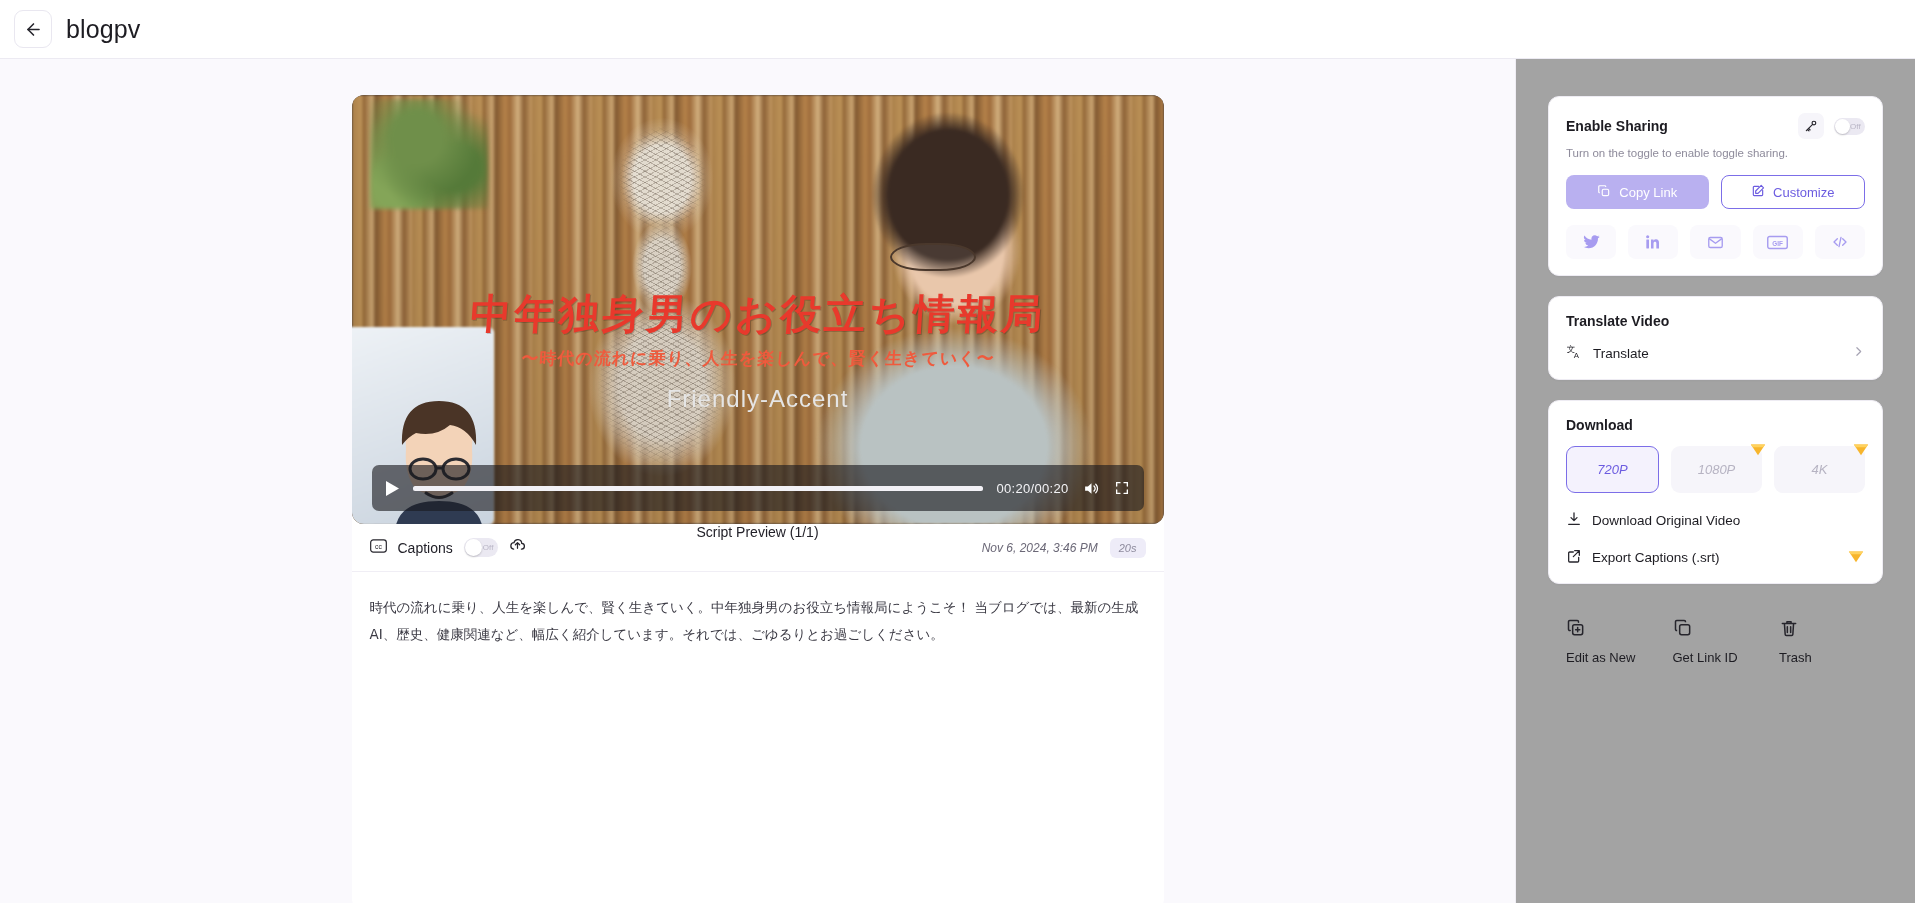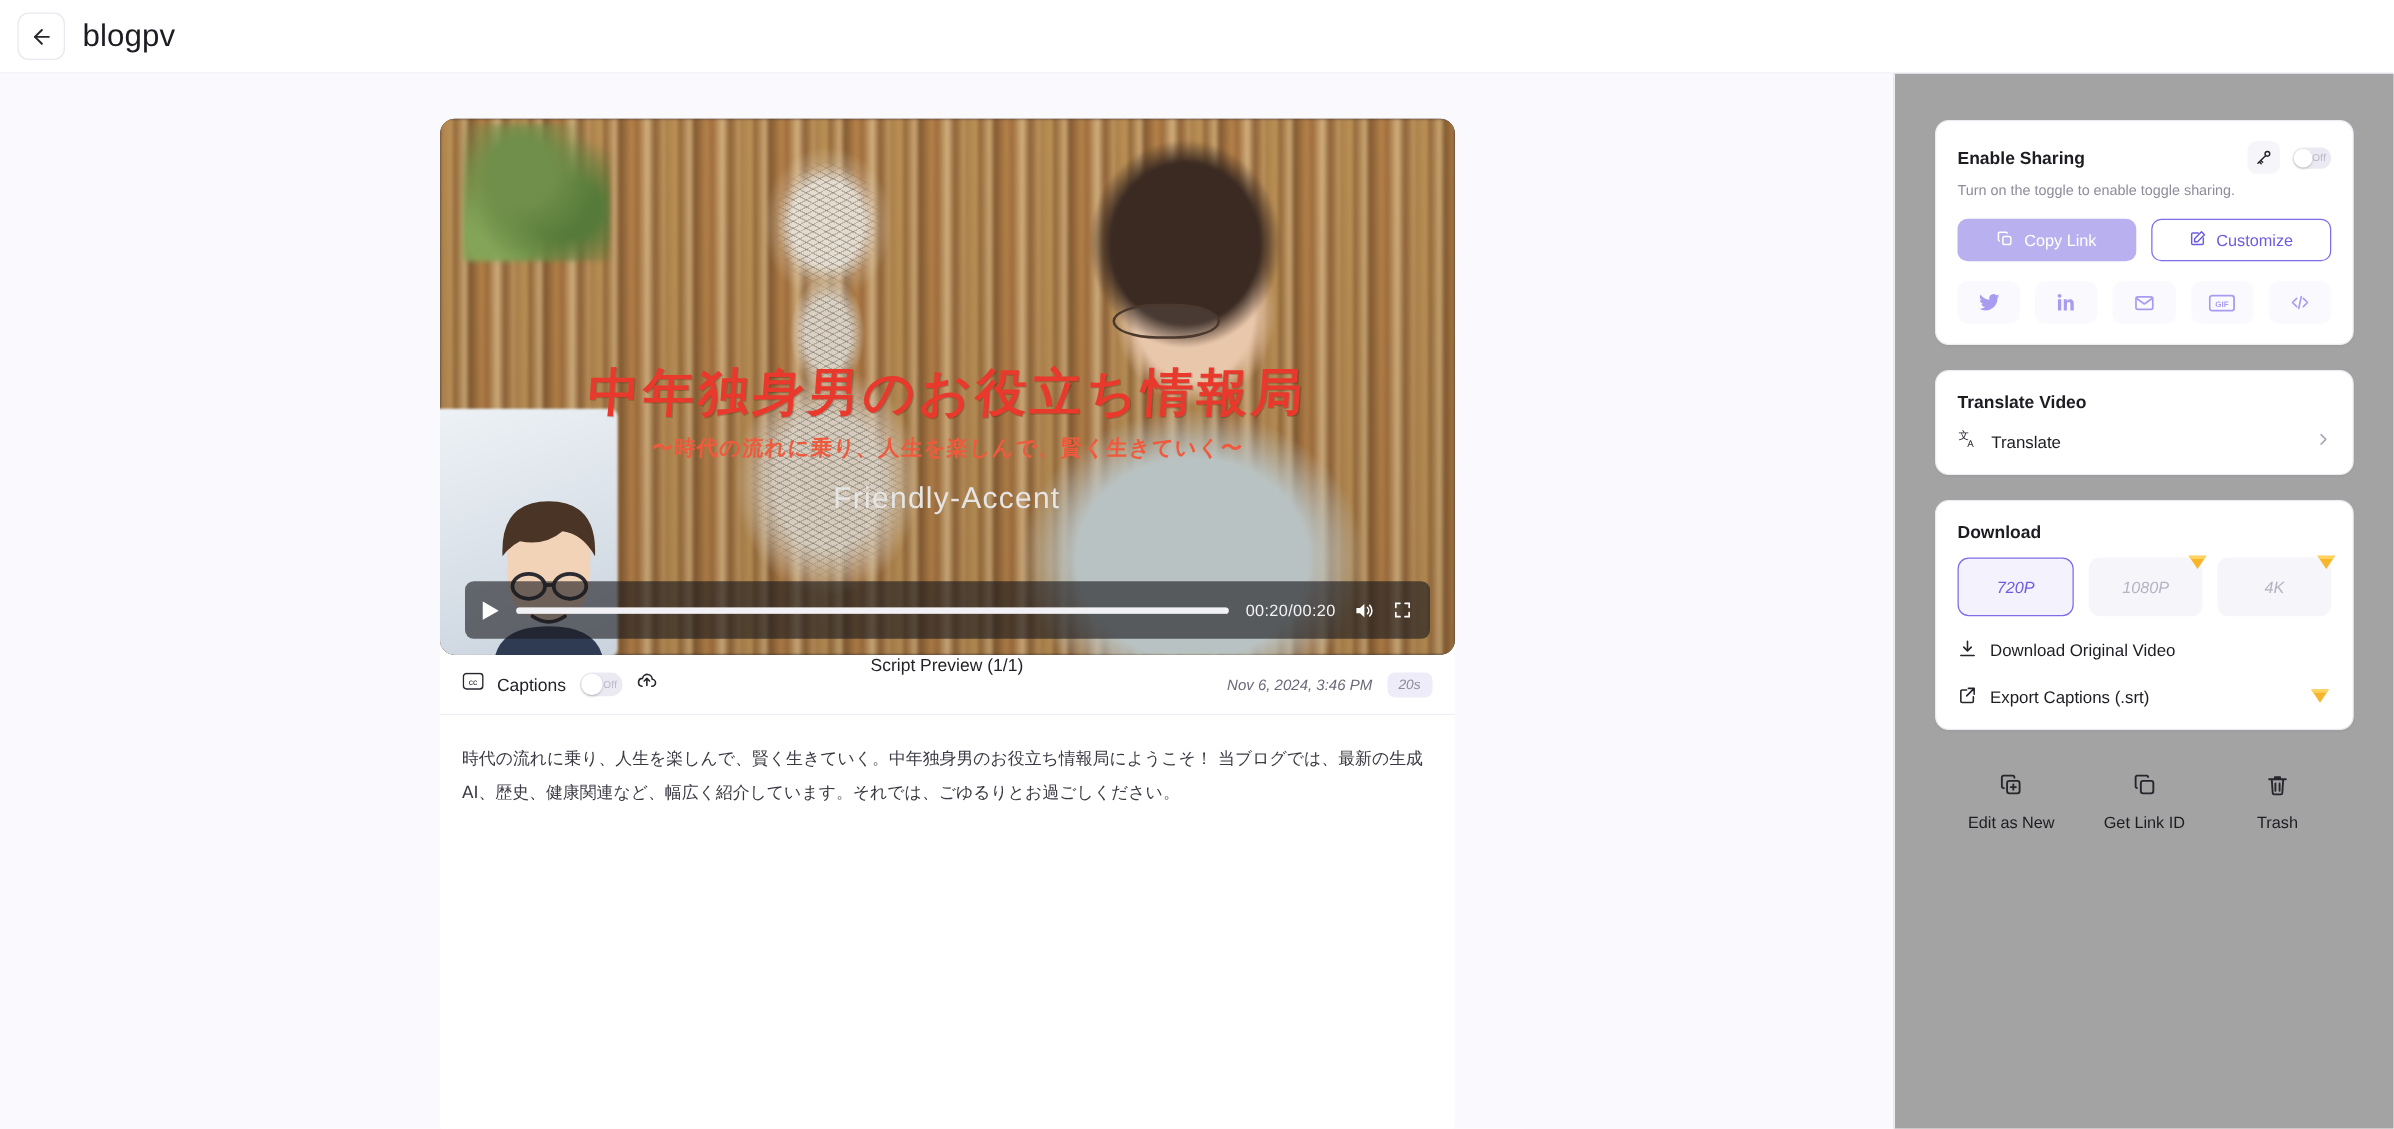--- a/index.html
+++ b/index.html
@@ -222,21 +222,21 @@
   .gem { position:absolute; right:-5px; top:-5px; }
   .dl-row {
     display:flex; align-items:center; gap:10px; margin-top:18px;
     font-size:13.5px; color:#1d1c22; cursor:pointer;
   }
   .dl-row .gem-end { margin-left:auto; }
   .actions {
     display:flex; justify-content:space-between; padding:14px 18px 0 18px;
   }
   .action {
-    display:flex; flex-direction:column; align-items:center; gap:9px;
+    display:flex; flex-direction:column; gap:9px;
     font-size:13px; color:#1d1c22; cursor:pointer; min-width:86px;
   }
 </style>
 </head>
 <body>
 
 <div class="app">
 
   <div class="header">
     <div class="back-btn">

